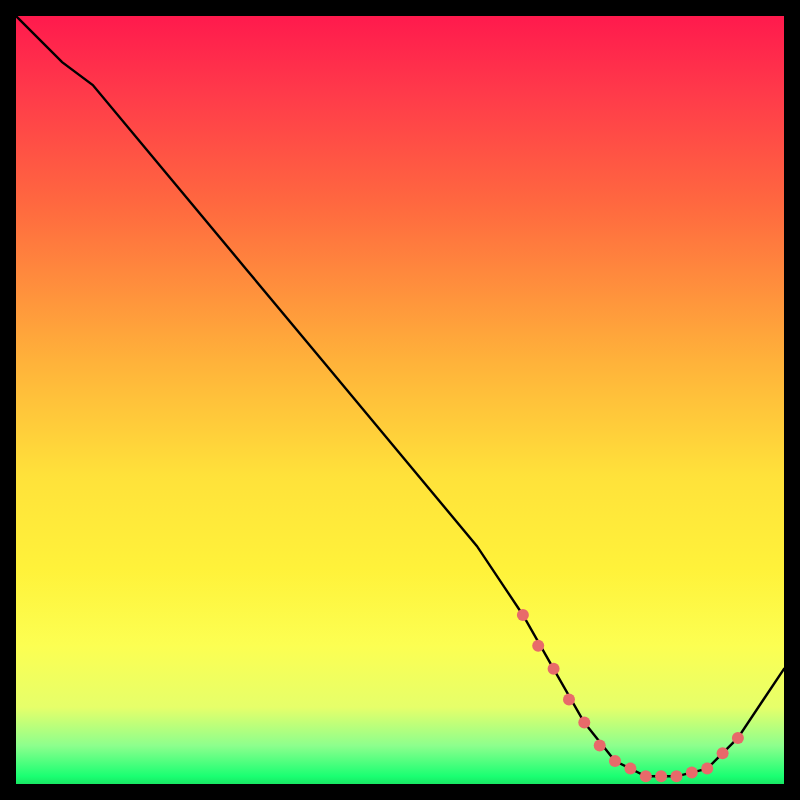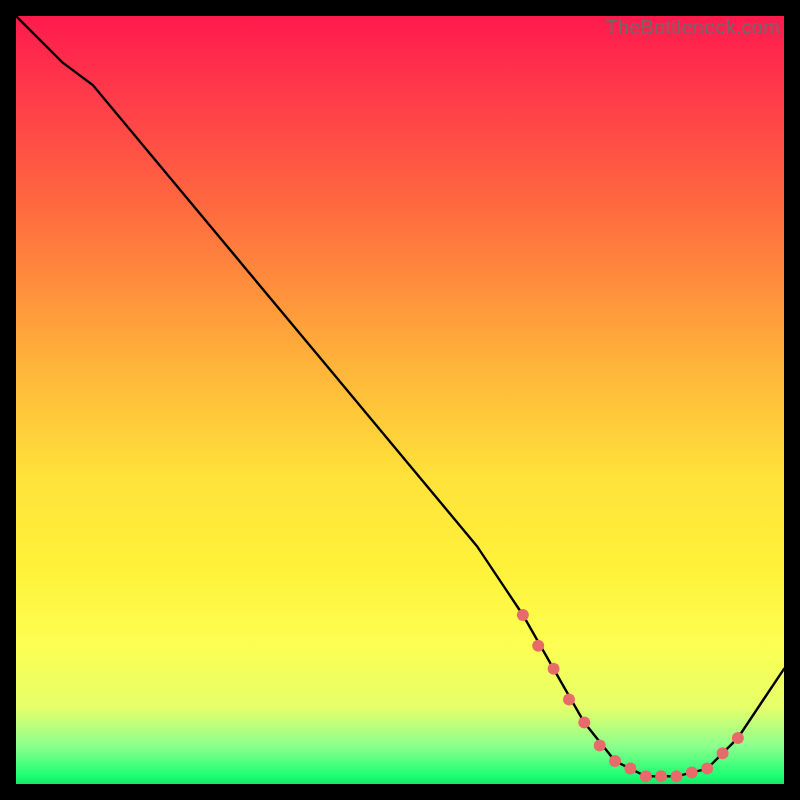--- a/index.html
+++ b/index.html
@@ -73,15 +73,14 @@
           <circle cx="629.8" cy="760.3" r="6" fill="#e86a6a"></circle>
           <circle cx="645.1" cy="760.3" r="6" fill="#e86a6a"></circle>
           <circle cx="660.5" cy="760.3" r="6" fill="#e86a6a"></circle>
           <circle cx="675.8" cy="756.5" r="6" fill="#e86a6a"></circle>
           <circle cx="691.2" cy="752.6" r="6" fill="#e86a6a"></circle>
           <circle cx="706.6" cy="737.3" r="6" fill="#e86a6a"></circle>
           <circle cx="721.9" cy="721.9" r="6" fill="#e86a6a"></circle>
         </g>
     </svg>
 
-    <div class="watermark">TheBottleneck.com</div>
   </div>
 </div>
 
 </body></html>

